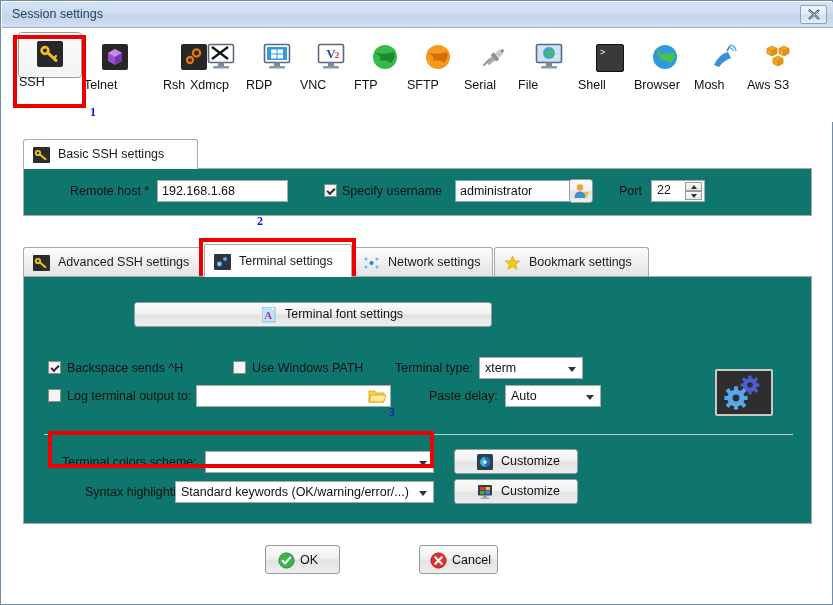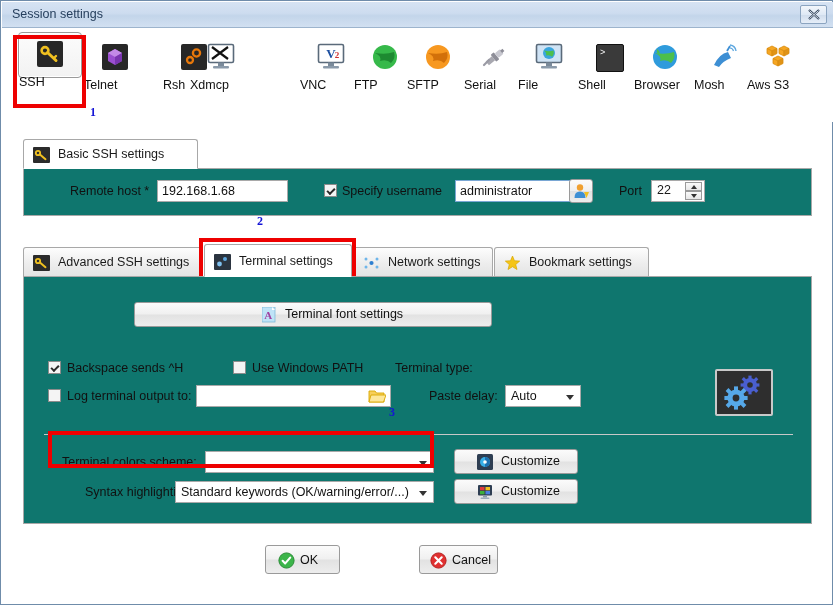--- a/index.html
+++ b/index.html
@@ -201,20 +201,37 @@
         <svg width="30" height="28" viewBox="0 0 30 28" style="position:absolute;left:2px;top:3px;">
           <rect x="2.5" y="1.5" width="25" height="18" rx="1.5" fill="#ffffff" stroke="#5a6a7a" stroke-width="1.6"></rect>
           <path d="M6 4 L22 16 M22 4 L6 16" stroke="#111111" stroke-width="2.2"></path>
           <rect x="12" y="19.5" width="6" height="3.5" fill="#7a8a9a"></rect>
           <rect x="7" y="23" width="16" height="2.6" rx="1" fill="#8a9aaa"></rect>
         </svg>
       </div>
       <div class="lbl">Xdmcp</div>
     </div>
 
+    <div class="typeitem" style="left:244px;">
+      <div class="ico">
+        <svg width="30" height="28" viewBox="0 0 30 28" style="position:absolute;left:2px;top:3px;">
+          <rect x="2.5" y="1.5" width="25" height="18" rx="1.5" fill="#ffffff" stroke="#5a6a7a" stroke-width="1.6"></rect>
+          <rect x="5" y="4" width="20" height="13" fill="#2f9bdc"></rect>
+          <g fill="#ffffff">
+            <rect x="9" y="6.5" width="5.5" height="4"></rect>
+            <rect x="15.5" y="6.5" width="5.5" height="4"></rect>
+            <rect x="9" y="11.5" width="5.5" height="4"></rect>
+            <rect x="15.5" y="11.5" width="5.5" height="4"></rect>
+          </g>
+          <rect x="12" y="19.5" width="6" height="3.5" fill="#7a8a9a"></rect>
+          <rect x="7" y="23" width="16" height="2.6" rx="1" fill="#8a9aaa"></rect>
+        </svg>
+      </div>
+      <div class="lbl">RDP</div>
+    </div>
 
     <div class="typeitem" style="left:298px;">
       <div class="ico">
         <svg width="30" height="28" viewBox="0 0 30 28" style="position:absolute;left:2px;top:3px;">
           <rect x="2.5" y="1.5" width="25" height="18" rx="1.5" fill="#ffffff" stroke="#5a6a7a" stroke-width="1.6"></rect>
           <text x="15" y="15" font-family="Liberation Serif, serif" font-size="13" font-weight="bold" fill="#1d4fa0" text-anchor="middle">V</text>
           <text x="21" y="15" font-family="Liberation Serif, serif" font-size="9" font-weight="bold" fill="#d03030" text-anchor="middle">2</text>
           <rect x="12" y="19.5" width="6" height="3.5" fill="#7a8a9a"></rect>
           <rect x="7" y="23" width="16" height="2.6" rx="1" fill="#8a9aaa"></rect>
         </svg>
@@ -432,23 +449,27 @@
     <div class="lbl" style="left:43px;top:112px;">Log terminal output to:</div>
     <input class="txtfield" style="left: 172px; top: 108px; width: 195px;" value="">
     <span style="position:absolute;left:344px;top:111px;">
       <svg width="18" height="16" viewBox="0 0 18 16">
         <path d="M1 3 L7 3 L8.5 5 L16 5 L16 14 L1 14 Z" fill="#f7cf5a" stroke="#d9a800" stroke-width="0.9"></path>
         <path d="M3 7 L18 7 L15.5 14 L1 14 Z" fill="#fde79a" stroke="#d9a800" stroke-width="0.9"></path>
       </svg>
     </span>
 
     <div class="lbl" style="left:371px;top:84px;">Terminal type:</div>
+    <div class="combo" style="left:455px;top:80px;width:104px;">
+      <span>xterm</span>
+      <span class="arw"></span>
+    </div>
 
     <div class="lbl" style="left:405px;top:112px;">Paste delay:</div>
-    <div class="combo" style="left:481px;top:108px;width:76px;">
+    <div class="combo" style="left:481px;top:108px;width:96px;">
       <span>Auto</span>
       <span class="arw"></span>
     </div>
 
     <div class="gearimg" style="left:691px;top:92px;width:58px;height:47px;">
       <svg width="54" height="43" viewBox="0 0 54 43" style="position:absolute;left:0;top:0;">
         <g fill="#4a5fd0">
           <circle cx="33" cy="14" r="7"></circle>
         </g>
         <circle cx="33" cy="14" r="2.8" fill="#2e2e2e"></circle>

